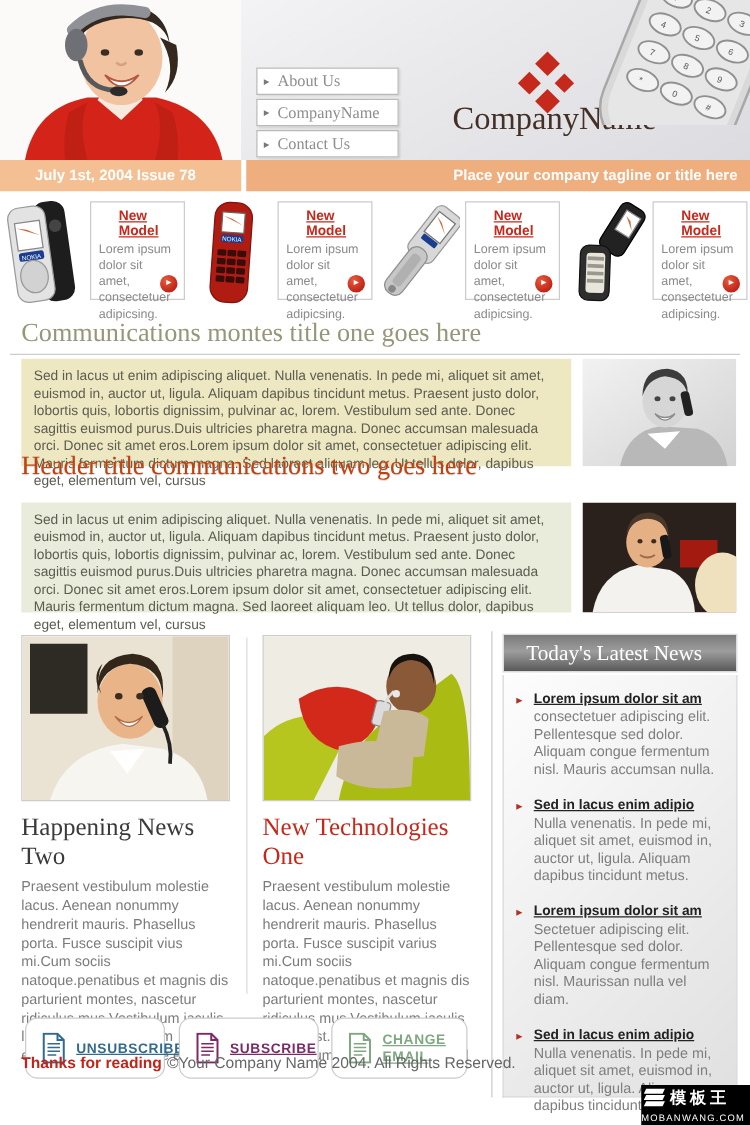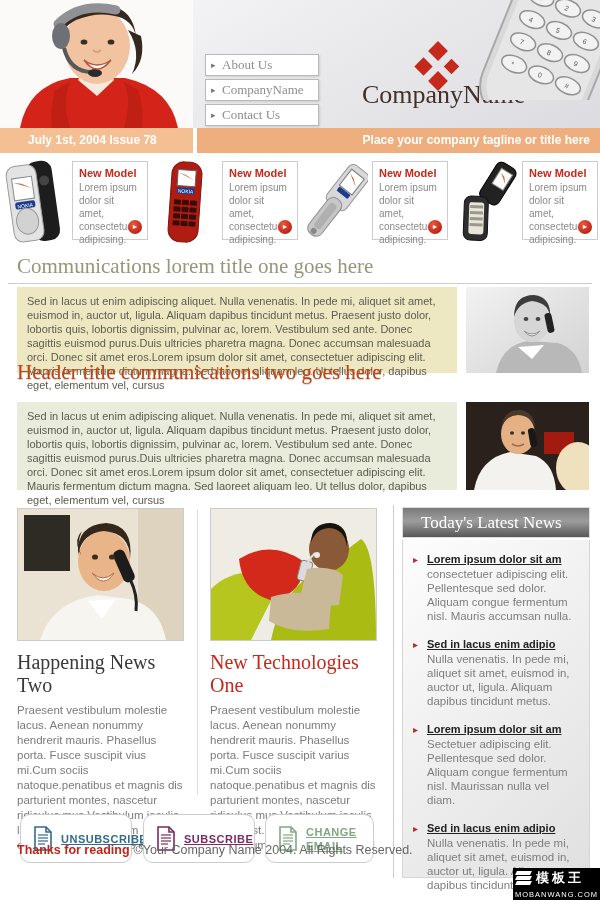--- a/index.html
+++ b/index.html
@@ -29,21 +29,21 @@
     color:#fff;font-weight:bold;font-size:12px;line-height:25px;padding-left:28px;box-sizing:border-box;}
   .issue-right{position:absolute;left:197px;top:128px;width:403px;height:25px;background:#efae7e;
     color:#fff;font-weight:bold;font-size:12px;line-height:25px;text-align:right;
     padding-right:10px;box-sizing:border-box;}
   
   .product{position:absolute;top:158px;width:148px;height:87px;}
   .p0{left:2px;} .p1{left:152px;} .p2{left:302px;} .p3{left:452px;}
   .phone-art{position:absolute;left:0;top:0;width:66px;height:87px;}
   .pbox{position:absolute;left:70px;top:3px;width:76px;height:79px;border:1px solid #ccc;
     background:#fff;box-sizing:border-box;padding:5px 6px;}
-  .pbox h4{margin:0 0 2px 0;font-size:11px;color:#c5291c;}
+  .pbox h4{margin:0 0 2px 16px;font-size:11px;color:#c5291c;text-decoration:underline;}
   .pbox p{margin:0;font-size:10px;line-height:13px;color:#8a8a8a;}
   .go-circle{position:absolute;right:5px;bottom:5px;width:14px;height:14px;border-radius:50%;
     background:radial-gradient(circle at 35% 30%,#e85a3a,#c0251a 70%);color:#fff;font-size:7px;
     line-height:14px;text-align:center;cursor:pointer;}
   
   .sec-title{position:absolute;left:17px;font-family:"Liberation Serif",serif;font-size:21px;}
   .t1{top:254px;color:#96967a;}
   .t2{top:360px;color:#c2410c;text-shadow:0 1px 1px #ccc;}
   .title-rule{position:absolute;left:8px;top:283px;width:584px;border-top:1px solid #ccc;}
   .sec-box{position:absolute;left:17px;width:440px;box-sizing:border-box;padding:7px 10px;
@@ -81,21 +81,21 @@
   .action .lbl{position:absolute;left:40px;top:0;height:47px;display:flex;align-items:center;
     font-size:11px;font-weight:bold;text-decoration:underline;letter-spacing:.5px;line-height:14px;}
   .a0 .lbl{color:#336b8c;} .a1 .lbl{color:#7b2a66;} .a2 .lbl{color:#7fa882;width:60px;}
   
   .footer{position:absolute;left:17px;top:843px;font-size:12.5px;color:#666;}
   .footer .thanks{color:#c0251a;font-weight:bold;margin-right:4px;}
   
   .wm{position:absolute;left:513px;top:868px;width:87px;height:32px;background:#000;color:#fff;}
   .wm-top{position:absolute;left:0;top:0;width:102px;height:20px;display:flex;align-items:center;}
   .wm-cn{font-size:13px;font-weight:bold;letter-spacing:3px;}
-  .wm-url{position:absolute;left:0;bottom:1px;width:87px;text-align:center;font-size:7.5px;
+  .wm-url{position:absolute;left:0;bottom:1px;width:63px;text-align:center;font-size:7.5px;
     letter-spacing:1px;}
   .wm-icon{width:18px;height:16px;margin:0 3px 0 2px;position:relative;}
   .wm-icon i{position:absolute;left:1px;width:15px;height:4px;background:#fff;transform:skewX(-25deg);}
   .wi1{top:1px;} .wi2{top:6px;} .wi3{top:11px;}
 </style>
 </head>
 <body>
 
 <div id="page">
 
@@ -279,21 +279,21 @@
         </g>
       </svg>
     </div>
     <div class="pbox">
       <h4>New Model</h4>
       <p>Lorem ipsum dolor sit amet, consectetuer adipicsing.</p>
       <div class="go-circle">►</div>
     </div>
   </div>
 
-  <div class="sec-title t1">Communications lorem title one goes here</div>
+  <div class="sec-title t1">Communications montes title one goes here</div>
   <div class="title-rule"></div>
   <div class="sec-box b1">Sed in lacus ut enim adipiscing aliquet. Nulla venenatis. In pede mi, aliquet sit amet, euismod in, auctor ut, ligula. Aliquam dapibus tincidunt metus. Praesent justo dolor, lobortis quis, lobortis dignissim, pulvinar ac, lorem. Vestibulum sed ante. Donec sagittis euismod purus.Duis ultricies pharetra magna. Donec accumsan malesuada orci. Donec sit amet eros.Lorem ipsum dolor sit amet, consectetuer adipiscing elit. Mauris fermentum dictum magna. Sed laoreet aliquam leo. Ut tellus dolor, dapibus eget, elementum vel, cursus</div>
   <div class="sec-photo ph1">
     <svg width="123" height="86" viewBox="0 0 123 86">
       <rect width="123" height="86" fill="#e9e9e9"></rect>
       <rect width="123" height="86" fill="url(#g1)"></rect>
       <defs>
           <linearGradient id="g1" x1="0" y1="0" x2="1" y2="1">
         <stop offset="0" stop-color="#f2f2f2"></stop>
             <stop offset="1" stop-color="#d2d2d2"></stop>

